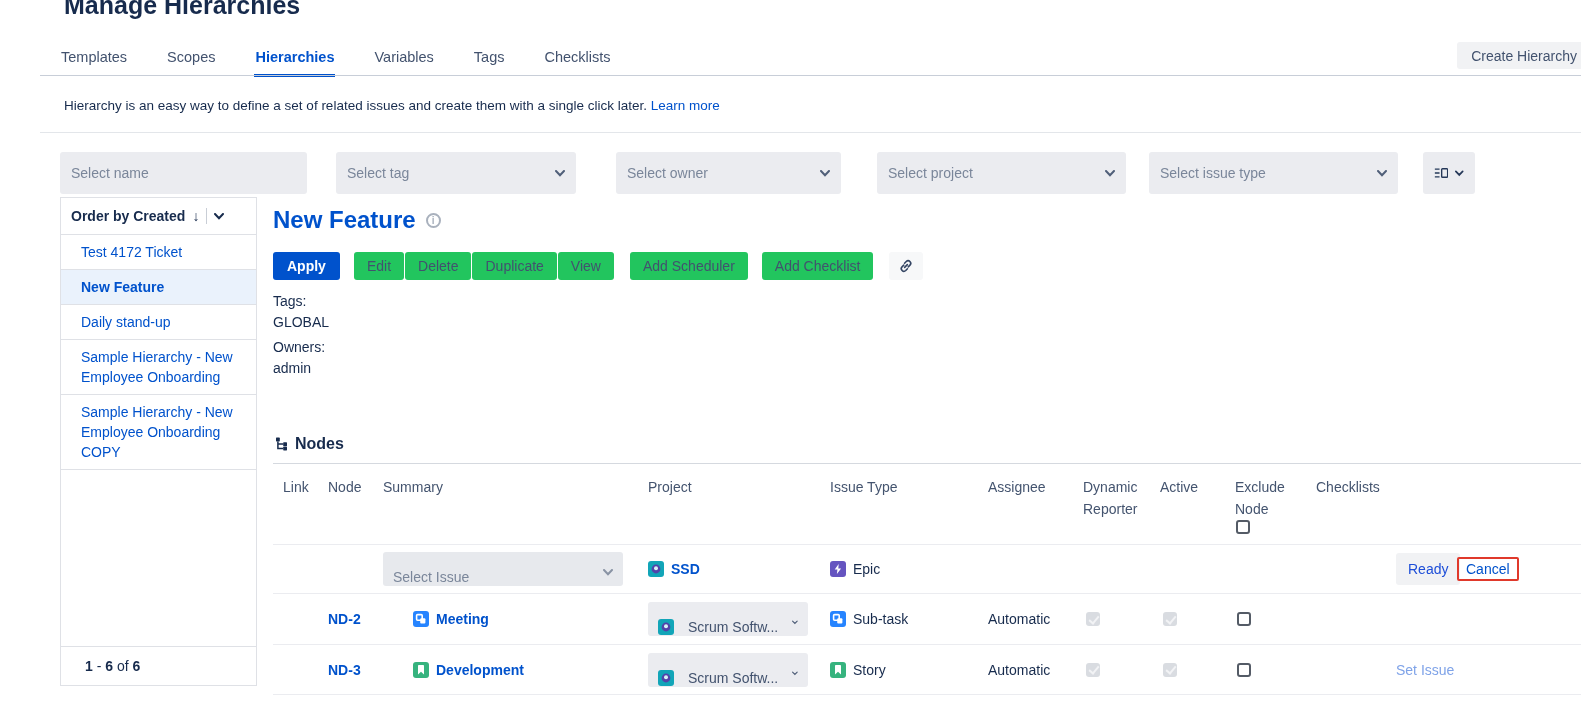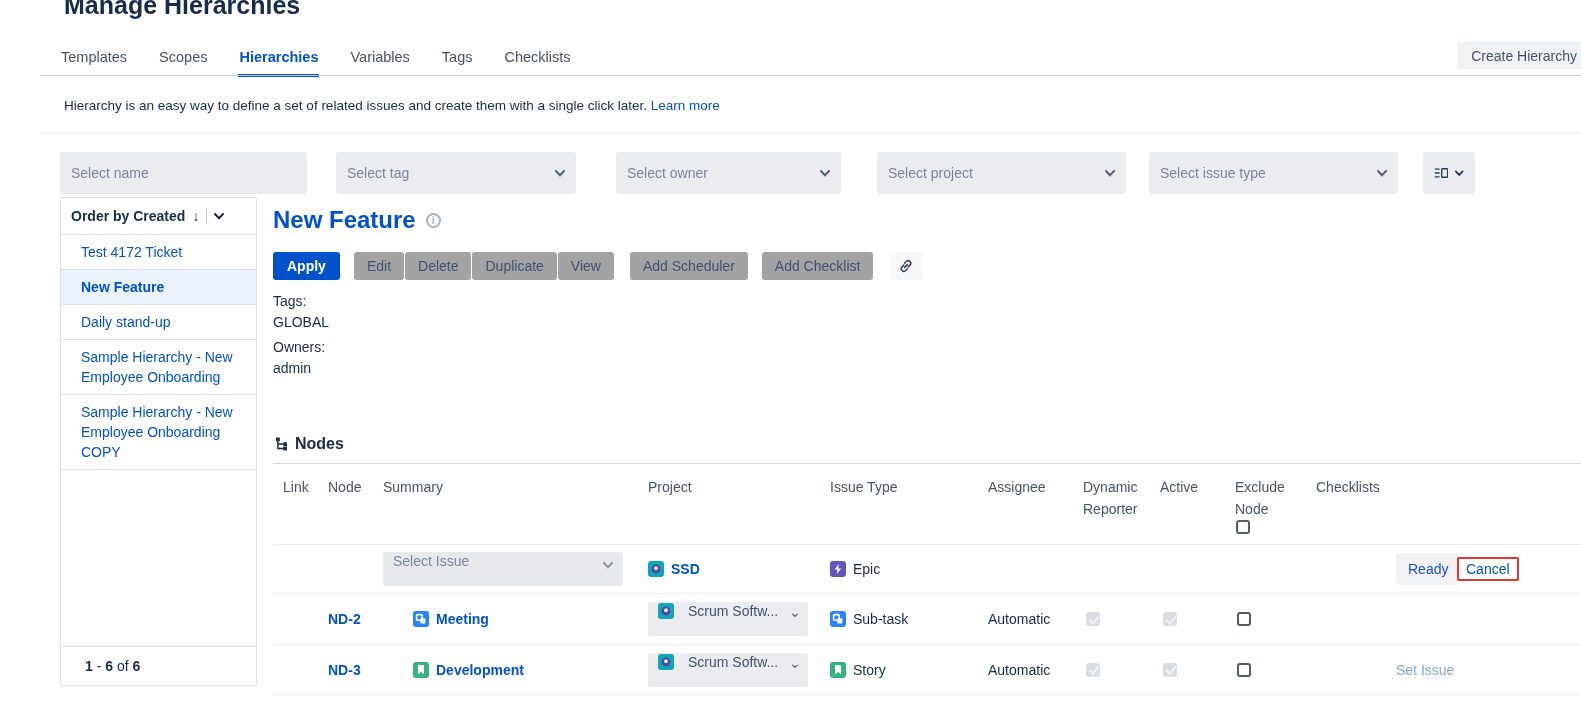--- a/index.html
+++ b/index.html
@@ -3,21 +3,21 @@
 <meta charset="utf-8">
 <style>
   * { margin:0; padding:0; box-sizing:border-box; }
   body { background:#fff; }
   .screen{
     position:relative; width:1581px; height:711px; background:#fff; overflow:hidden;
     font-family:"Liberation Sans", sans-serif; color:#172B4D;margin-left:40px;
   }
   
   .page-title{ position:absolute; left:24px; top:-9px; font-size:25px; font-weight:700; color:#172B4D; }
-  .tabs{ position:absolute; left:20px; top:47px; display:flex; gap:30px; font-size:14.5px; color:#42526E; }
+  .tabs{ position:absolute; left:20px; top:47px; display:flex; gap:38px; font-size:14.5px; color:#42526E; }
   .tab{ padding:2px 1px 9px; cursor:pointer; }
   .tab.active{ color:#0052CC; font-weight:600; border-bottom:3px solid #0052CC; }
   .tabs-rule{ position:absolute; left:0; top:75px; width:1581px; height:1px; background:#C8CED8; }
   .create-btn{ position:absolute; right:30px; top:42px; height:27px; padding:0 14px; background:#F1F2F4;
     border:none; border-radius:3px; font-size:14px; color:#42526E; font-family:inherit; cursor:pointer; }
   .desc{ position:absolute; left:24px; top:98px; font-size:13.5px; color:#172B4D; }
   .desc .learn{ color:#0052CC; cursor:pointer; }
   .rule2{ position:absolute; left:0; top:132px; width:1581px; height:1px; background:#E3E6EA; }
 
   
@@ -49,37 +49,37 @@
   .sb-pagination b{ font-weight:700; }
 
   
   .detail-title{ position:absolute; left:233px; top:206px; display:flex; align-items:center; gap:10px;
     font-size:24px; font-weight:700; color:#0052CC; }
   .info-icon{ width:15px; height:15px; border:2px solid #A9B1BD; border-radius:50%; color:#A9B1BD;
     font-size:10px; font-weight:700; line-height:12px; text-align:center; font-style:normal; }
   .btn-row{ position:absolute; left:233px; top:252px; display:flex; align-items:center; }
   .btn{ height:28px; border:none; border-radius:3px; font-size:14px; font-family:inherit; cursor:pointer; }
   .btn-primary{ background:#0052CC; color:#fff; font-weight:600; padding:0 14px; }
-  .btn-gray{ background:#a3a3a3; color:#42526E; padding:0 13px; }
+  .btn-gray{ background:#22c55e; color:#42526E; padding:0 13px; }
   .btn-group{ display:flex; gap:1px; margin-left:14px; }
   .ml16{ margin-left:16px; } .ml14{ margin-left:14px; }
   .btn-link-icon{ width:34px; display:flex; align-items:center; justify-content:center; background:#F7F8F9; }
   .meta{ position:absolute; left:233px; font-size:14px; line-height:21px; color:#172B4D; }
 
   
   .nodes-h{ position:absolute; left:234px; top:435px; display:flex; align-items:center; gap:5px;
     font-size:16px; font-weight:700; color:#172B4D; }
   .nodes-rule{ position:absolute; left:233px; top:463px; width:1312px; height:1px; background:#D5D9DF; }
   .thead{ position:absolute; left:233px; top:464px; width:1312px; height:81px;
     border-bottom:1px solid #EBECF0; font-size:14px; color:#44546F; }
   .th{ position:absolute; top:12px; line-height:22px; }
   .trow{ position:absolute; left:233px; width:1312px; border-bottom:1px solid #EBECF0; font-size:14px; }
   .td{ position:absolute; top:50%; transform:translateY(-50%); display:flex; align-items:center; gap:7px; white-space:nowrap; }
   .link-blue{ color:#0052CC; cursor:pointer;font-weight:bold; }
-  .select-box{ background:#E7E9ED; border-radius:3px; height:30px; display:flex; align-items:flex-end;
+  .select-box{ background:#E7E9ED; border-radius:3px; height:30px; display:flex; align-items:flex-start;
     padding:17px 10px; color:#7A869A; cursor:pointer; }
   .select-box .chev{ margin-left:auto; }
   .proj-dd{ width:160px; background:#EBECF0; color:#42526E; gap:14px; }
   .icon16{ width:16px; height:16px; flex:0 0 auto; display:block; }
   .cb{ width:14px; height:14px; border-radius:3px; position:relative; flex:0 0 auto; }
   .cb.checked-disabled{ background:#D9DCE1; }
   .cb.checked-disabled::after{ content:""; position:absolute; left:4.5px; top:1.5px; width:4px; height:8px;
     border:solid #F2F3F5; border-width:0 2px 2px 0; transform:rotate(40deg); }
   .cb.unchecked{ background:#fff; border:2px solid #545B66; }
   .ready-btn{ background:#F1F2F4; color:#1d4ed8; padding:0 12px; height:32px; }

